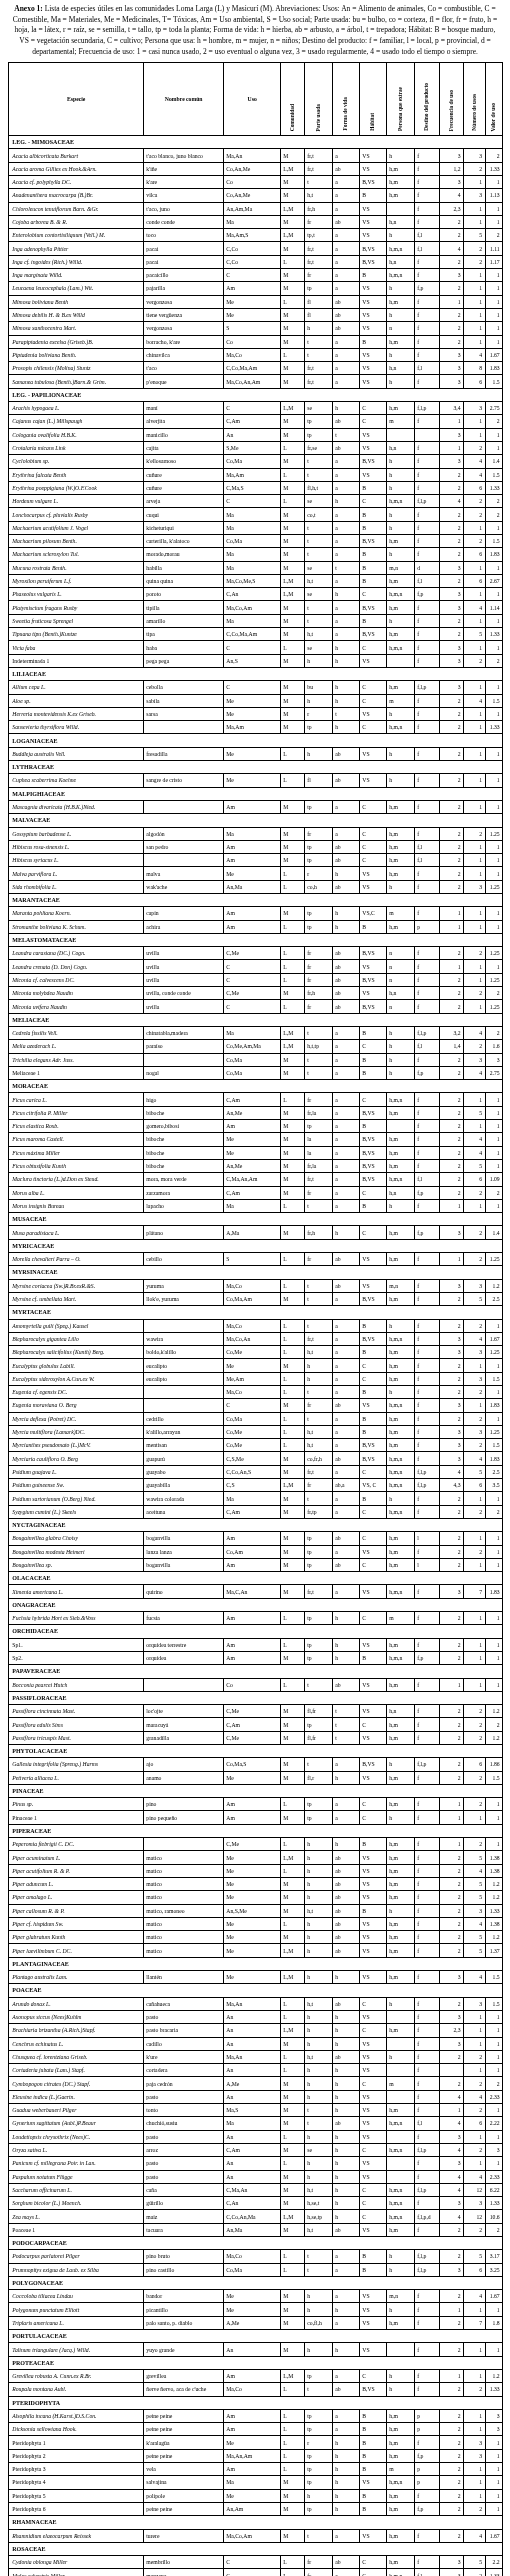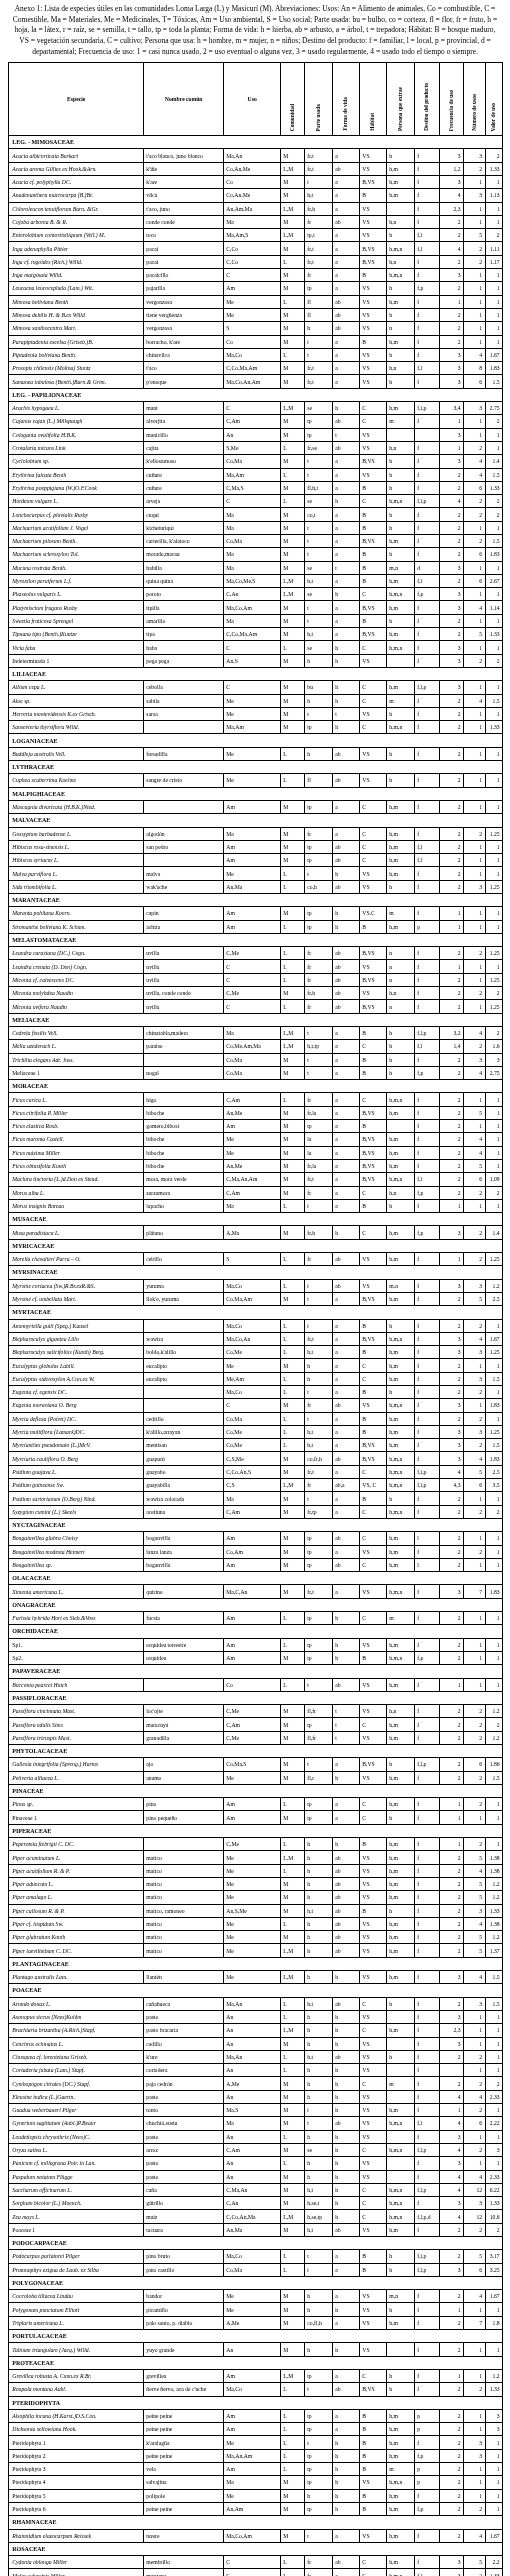--- a/index.html
+++ b/index.html
@@ -1,19 +1,19 @@
 <!DOCTYPE html>
 <html style="font-size:8.2px"><head>
 <meta charset="utf-8">
 <style>
   html,body { margin:0; padding:0; background:#ffffff; color:#000; }
   body { width:510px; font-family:"Liberation Serif", serif; }
   .page { padding:3.1px 8.2px 5.2px 8.2px; }
   .title { font-size:7.5px; line-height:1.42; text-align:center; margin:1px 3.1px 5.2px 3.1px; }
-  .title b { font-weight:normal; }
+  .title b { font-weight:bold; }
   table.species { border-collapse:collapse; table-layout:fixed; width:493px; margin:0 auto;
                   font-size:5.7px; border:1px solid #000; }
   th, td { border:0.5px solid #000; padding:0.5px 2.1px; vertical-align:middle; overflow:hidden; }
   thead th { font-weight:bold; text-align:center; vertical-align:middle; background:#fff; }
   th.rot { height:68px; vertical-align:bottom; padding-bottom:3.1px; }
   th.rot span { display:inline-block; writing-mode:vertical-rl; transform:rotate(180deg);
                 white-space:nowrap; font-size:5.4px; line-height:1; }
   tbody td { height:11.3px; }
   td.family { font-weight:bold; font-size:6px; padding-left:3.1px; }
   td.sci { font-style:italic; }

